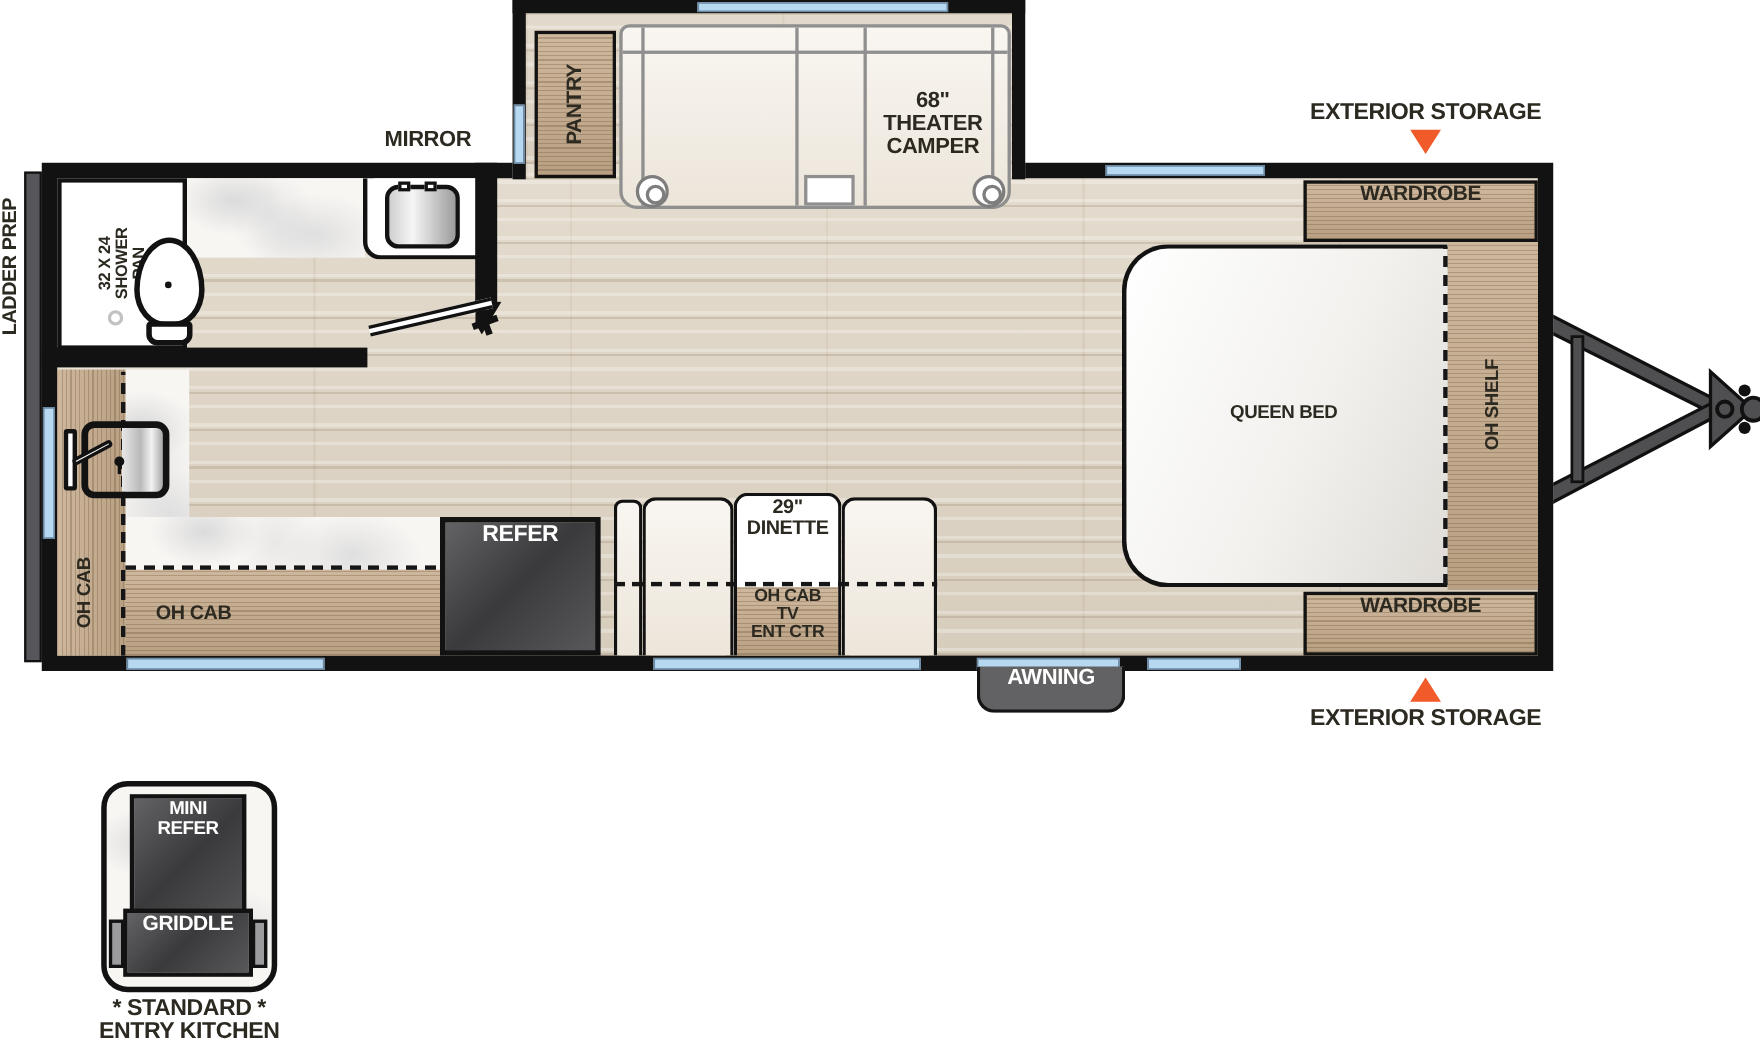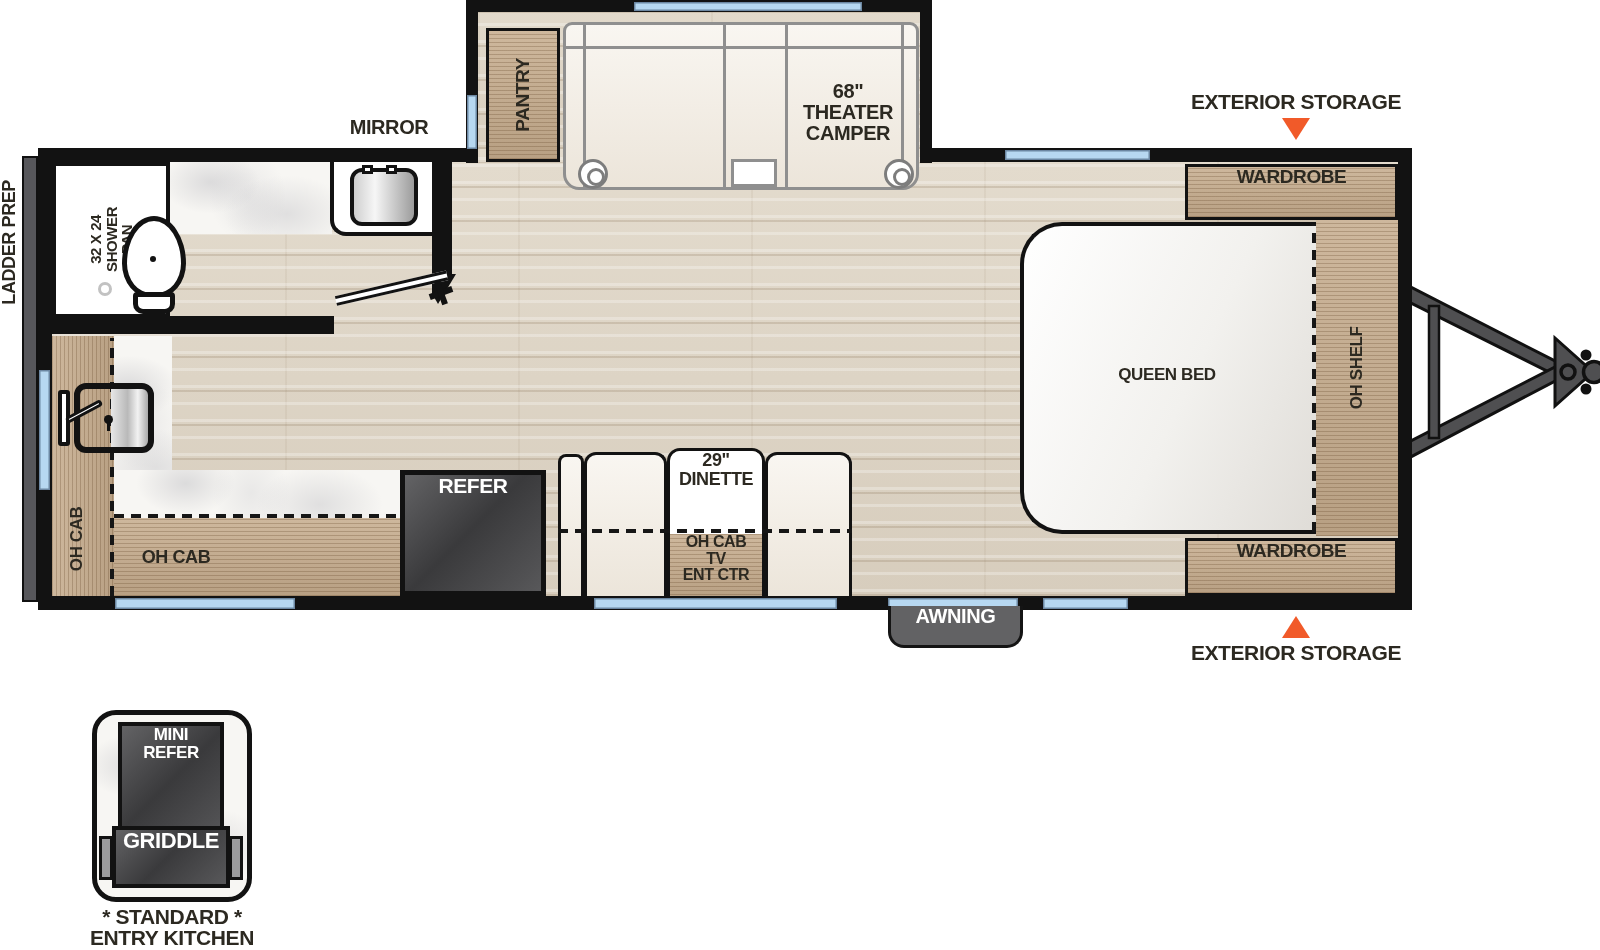--- a/index.html
+++ b/index.html
@@ -219,20 +219,20 @@
   <div class="abs marble" style="left:92px; top:710px; width:160px; height:192px; border:5px solid #121212; border-radius:24px;"></div>
   <div class="abs dark-app flexc" style="left:118px; top:722px; width:106px; height:128px; border:4px solid #121212;">
     <div class="lbl lbl-w" style="position:static; font-size:17px;">
       <span>MINI</span>
       <span>REFER</span>
     </div>
   </div>
   <div class="abs" style="left:99px; top:836px; width:14px; height:44px; background:#9c9c9e; border:3px solid #121212;"></div>
   <div class="abs" style="left:229px; top:836px; width:14px; height:44px; background:#9c9c9e; border:3px solid #121212;"></div>
   <div class="abs dark-app flexc" style="left:112px; top:826px; width:118px; height:62px; border:4px solid #121212;">
-    <div class="lbl lbl-w" style="position:static; font-size:22px;">GRIDDLE</div>
+    <div class="lbl lbl-w" style="position:static; font-size:19px;">GRIDDLE</div>
   </div>
   <div class="lbl" style="left:50px; top:906px; width:244px; font-size:21px; line-height:1.0;">
     <span>* STANDARD *</span>
     <span>ENTRY KITCHEN</span>
   </div>
 
 </div>
 
 </body></html>

